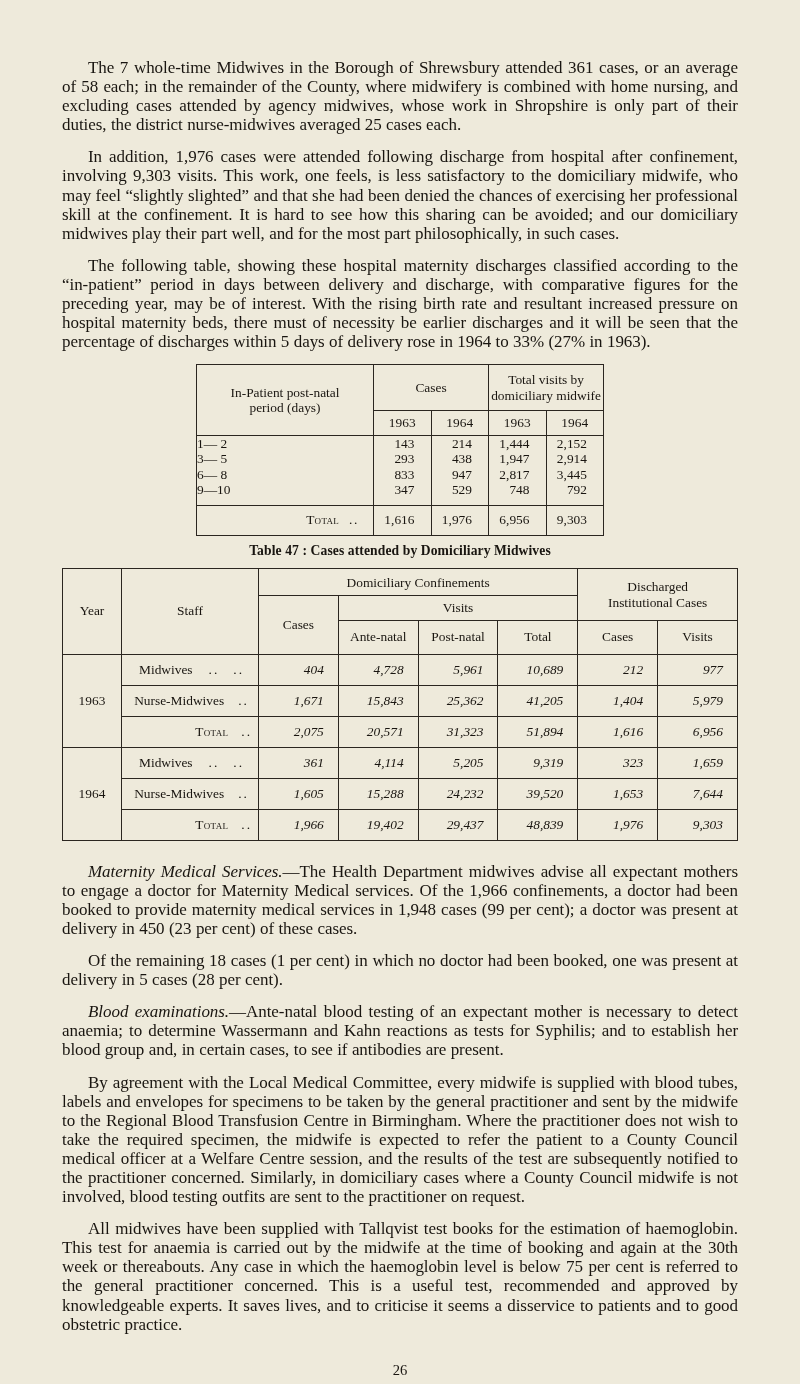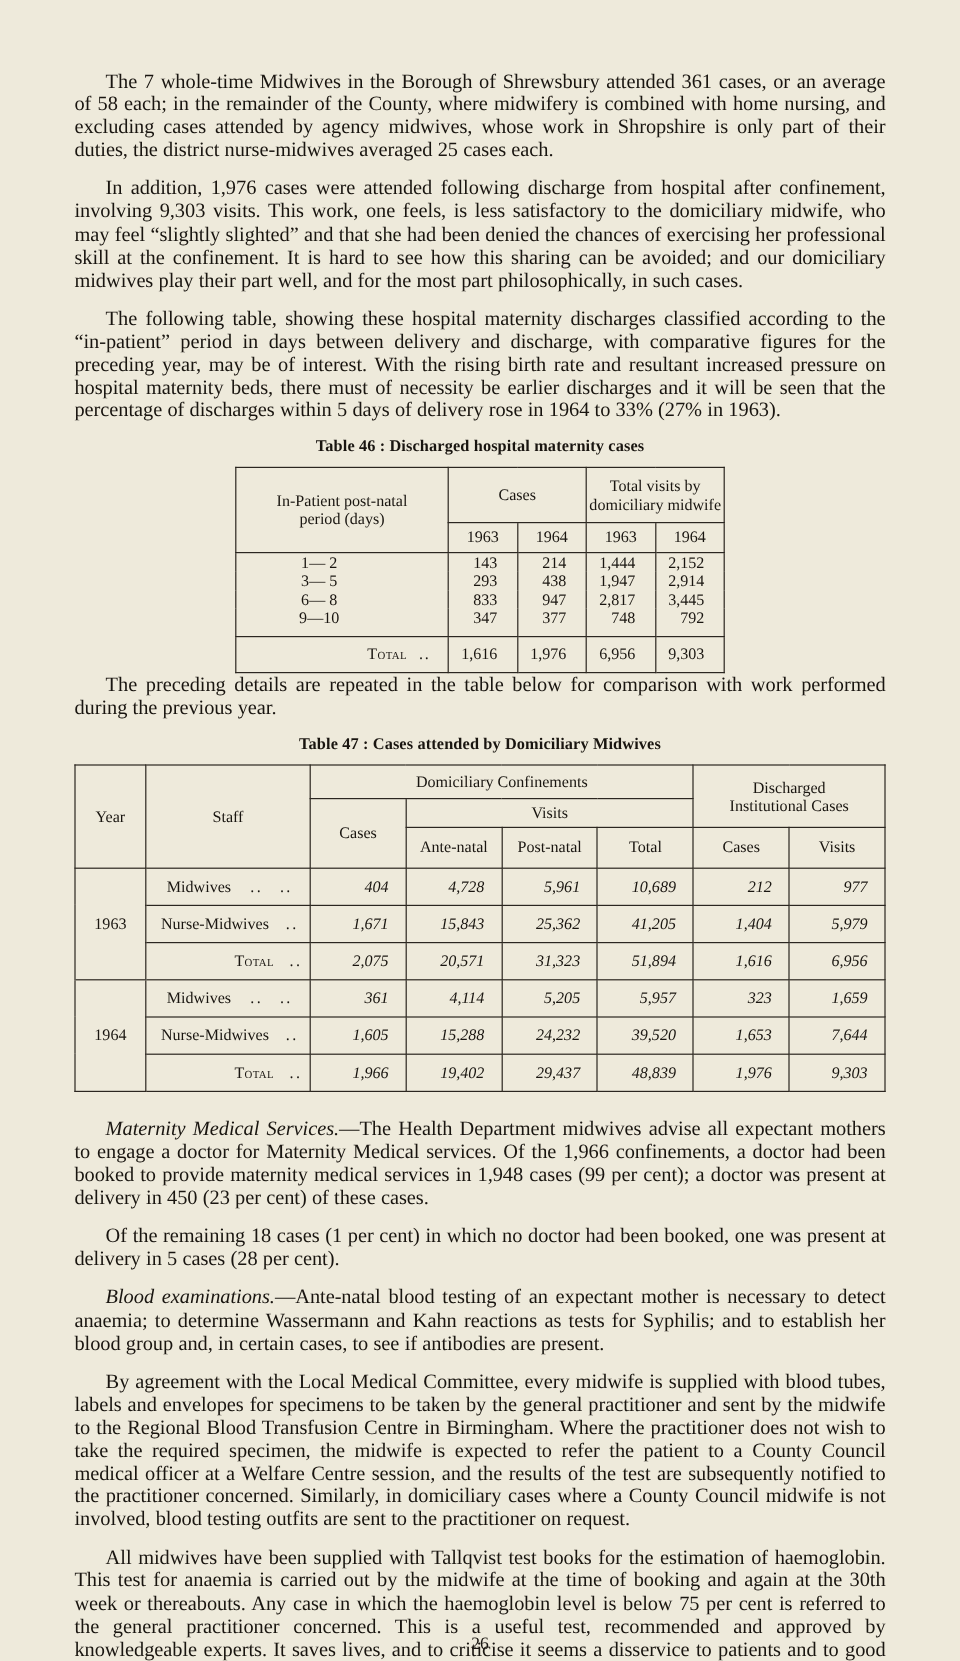--- a/index.html
+++ b/index.html
@@ -74,21 +74,21 @@
     text-align: center;
     padding: 7px 2px 6px;
   }
   .t46 .hd-yr {
     text-align: center;
     padding: 4px 2px 5px;
     width: 60px;
   }
   .t46 .body-top td { padding-top: 8px; }
   .t46 td.lbl {
-    text-align: center;
+    text-align: left;
     padding: 0 38px 0 0;
     line-height: 15.3px;
   }
   .t46 td.num {
     text-align: right;
     padding: 0 16px 0 2px;
     line-height: 15.3px;
   }
   .t46 .stack td { border-top: none; border-bottom: none; }
   .t46 .stack-first td { border-top: 1px solid #2b2620; }
@@ -173,21 +173,20 @@
 
 <div class="page">
   <div class="content">
 
     <p class="para">The 7 whole-time Midwives in the Borough of Shrewsbury attended 361 cases, or an average of 58 each; in the remainder of the County, where midwifery is combined with home nursing, and excluding cases attended by agency midwives, whose work in Shropshire is only part of their duties, the district nurse-midwives averaged 25 cases each.</p>
 
     <p class="para">In addition, 1,976 cases were attended following discharge from hospital after confinement, involving 9,303 visits. This work, one feels, is less satisfactory to the domiciliary midwife, who may feel “slightly slighted” and that she had been denied the chances of exercising her professional skill at the confinement. It is hard to see how this sharing can be avoided; and our domiciliary midwives play their part well, and for the most part philosophically, in such cases.</p>
 
     <p class="para">The following table, showing these hospital maternity discharges classified according to the “in-patient” period in days between delivery and discharge, with comparative figures for the preceding year, may be of interest. With the rising birth rate and resultant increased pressure on hospital maternity beds, there must of necessity be earlier discharges and it will be seen that the percentage of discharges within 5 days of delivery rose in 1964 to 33% (27% in 1963).</p>
 
-    <div class="table-caption">Table 46 : Discharged hospital maternity cases</div>
 
     <div class="t46-wrap">
       <table class="t46">
         <thead>
           <tr>
             <th class="hd-stub" rowspan="2">
               <span>In-Patient post-natal</span><br>
               <span>period (days)</span>
             </th>
             <th class="hd-grp" colspan="2">Cases</th>
@@ -221,39 +220,38 @@
           <tr class="stack">
             <td class="lbl">6— 8</td>
             <td class="num">833</td>
             <td class="num">947</td>
             <td class="num">2,817</td>
             <td class="num">3,445</td>
           </tr>
           <tr class="stack stack-last">
             <td class="lbl" style="padding-bottom:8px">9—10</td>
             <td class="num" style="padding-bottom:8px">347</td>
-            <td class="num" style="padding-bottom:8px">377</td>
+            <td class="num" style="padding-bottom:8px">529</td>
             <td class="num" style="padding-bottom:8px">748</td>
             <td class="num" style="padding-bottom:8px">792</td>
           </tr>
           <tr>
             <td class="total-lbl">
               <span>Total</span><span class="dots">..</span>
             </td>
             <td class="total-num">1,616</td>
             <td class="total-num">1,976</td>
             <td class="total-num">6,956</td>
             <td class="total-num">9,303</td>
           </tr>
         </tbody>
       </table>
     </div>
 
 
-    <p class="para">The preceding details are repeated in the table below for comparison with work performed during the previous year.</p>
 
     <div class="table-caption">Table 47 : Cases attended by Domiciliary Midwives</div>
 
     <div class="t47-wrap">
       <table class="t47">
         <thead>
           <tr>
             <th class="h-year" rowspan="3">Year</th>
             <th class="h-staff" rowspan="3">Staff</th>
             <th class="h-dom" colspan="4">Domiciliary Confinements</th>
@@ -312,21 +310,21 @@
           </tr>
 
           <tr>
             <td class="yr" rowspan="3">1964</td>
             <td class="staff">
               <span>Midwives</span><span class="dots d1">..</span><span class="dots d2">..</span>
             </td>
             <td class="n">361</td>
             <td class="n">4,114</td>
             <td class="n">5,205</td>
-            <td class="n">5,957</td>
+            <td class="n">9,319</td>
             <td class="n">323</td>
             <td class="n">1,659</td>
           </tr>
           <tr>
             <td class="staff">
               <span>Nurse-Midwives</span><span class="dots d2">..</span>
             </td>
             <td class="n">1,605</td>
             <td class="n">15,288</td>
             <td class="n">24,232</td>

